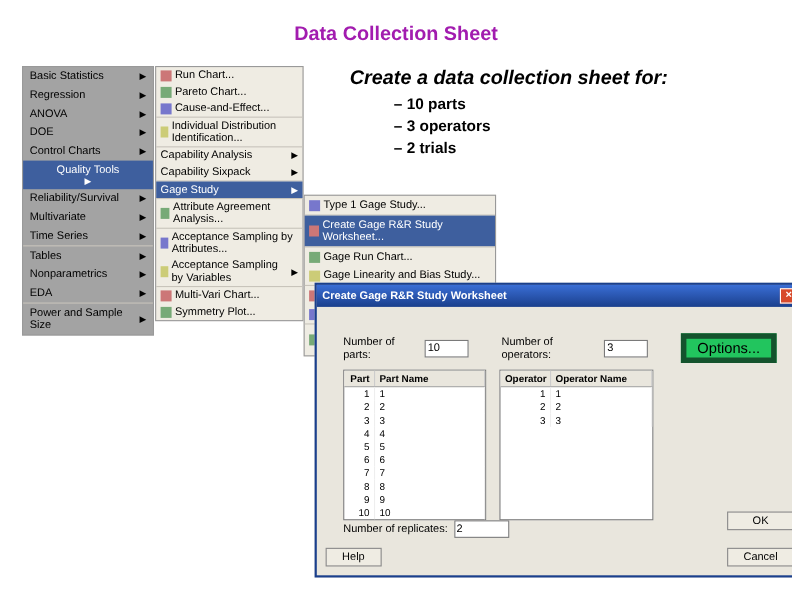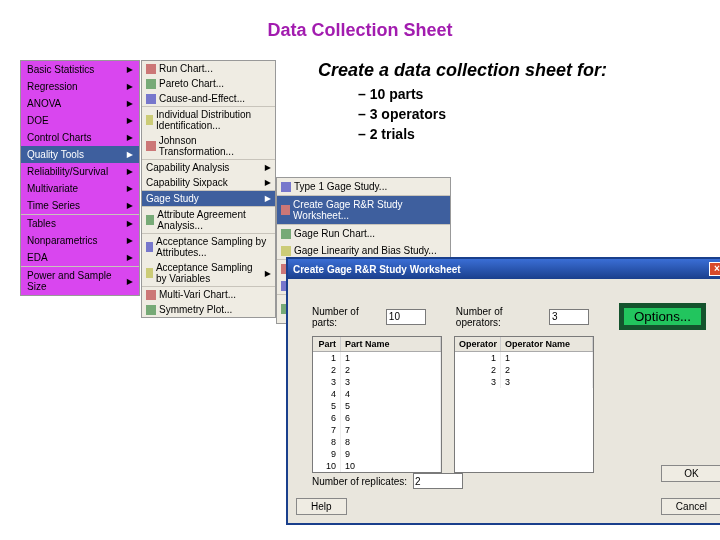--- a/index.html
+++ b/index.html
@@ -5,24 +5,24 @@
   * { box-sizing: border-box; margin: 0; padding: 0; }
   body { width: 720px; height: 540px; background: #fff; font-family: Arial, sans-serif; position: relative; overflow: hidden; }
 
   .slide-title { position: absolute; top: 20px; left: 0; width: 100%; text-align: center; font-size: 18px; font-weight: bold; color: #a21caf; }
   .instruction { position: absolute; top: 60px; left: 318px; font-style: italic; font-weight: bold; font-size: 18px; color: #000; }
   .bullets { position: absolute; top: 86px; left: 358px; font-size: 14px; font-weight: bold; }
   .bullets div { margin-bottom: 4px; }
   .page-num { position: absolute; bottom: 14px; right: 30px; color: #888; font-size: 18px; }
 
   
-  .menu { position: absolute; top: 60px; left: 20px; width: 120px; background: #d946ef; border: 1px solid #999; font-size: 10px; }
+  .menu { position: absolute; top: 60px; left: 20px; width: 120px; background: #a3a3a3; border: 1px solid #999; font-size: 10px; }
   .menu div { padding: 3px 6px; display: flex; justify-content: space-between; align-items: center; }
   .menu div.sep { border-top: 1px solid #c8c4bb; padding:0; height:0; }
-  .menu div.hl { background: #3e5f9e; color: #fff; }
+  .menu div.hl { background: #3e5f9e; color: #fff; flex-direction: column; }
   .arrow { font-size: 8px; }
 
   
   .submenu { position: absolute; top: 60px; left: 141px; width: 135px; background: #efece3; border: 1px solid #999; font-size: 10px; }
   .submenu div { padding: 2px 4px; display: flex; align-items: center; gap:3px; }
   .submenu div.sep { border-top: 1px solid #c8c4bb; padding:0; height:0; }
   .submenu div.hl { background: #3e5f9e; color: #fff; }
   .ic { width:10px; height:10px; background:#c77; display:inline-block; }
   .ic2 { background:#7a7; } .ic3{background:#77c;} .ic4{background:#cc7;}
 
@@ -136,24 +136,20 @@
     </div>
   <div>
       <span class="ic ic3"></span>
       <span>Cause-and-Effect...</span>
     </div>
   <div class="sep"></div>
   <div>
       <span class="ic ic4"></span>
       <span>Individual Distribution Identification...</span>
     </div>
-  <div>
-      <span class="ic"></span>
-      <span>Johnson Transformation...</span>
-    </div>
   <div class="sep"></div>
   <div>
       <span>Capability Analysis</span>
       <span class="arrow" style="margin-left:auto;">▶</span>
     </div>
   <div>
       <span>Capability Sixpack</span>
       <span class="arrow" style="margin-left:auto;">▶</span>
     </div>
   <div class="sep"></div>

